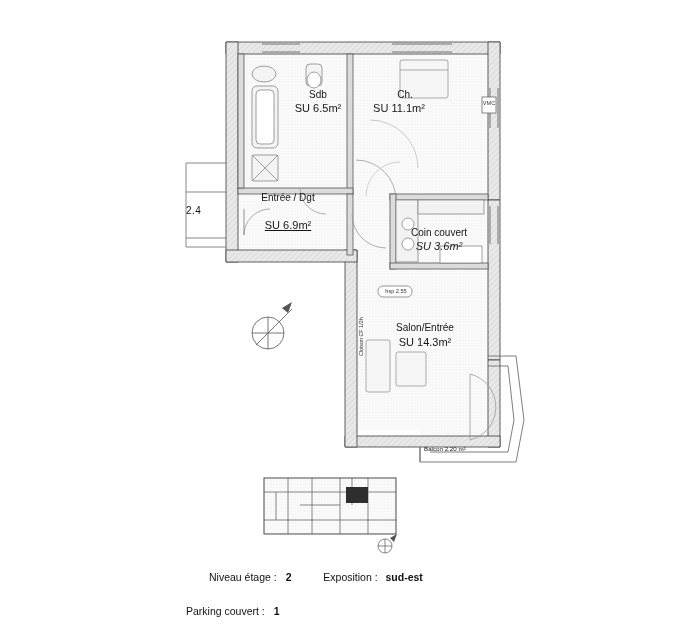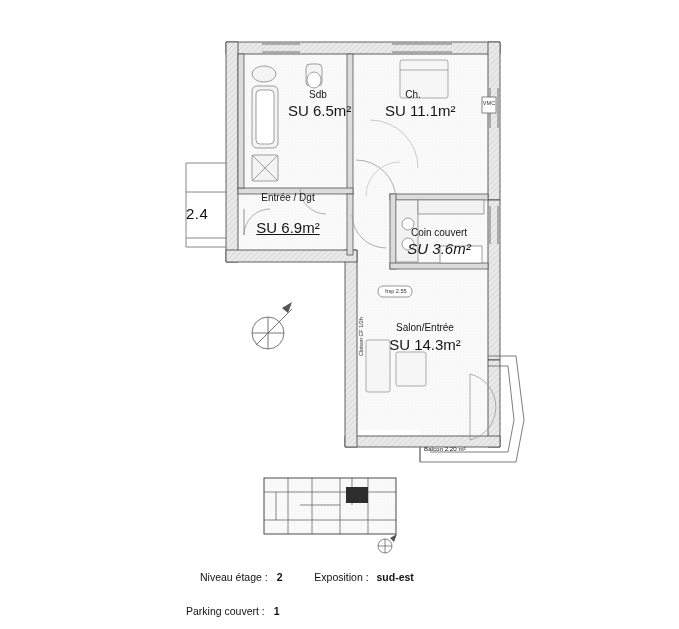--- a/index.html
+++ b/index.html
@@ -22,24 +22,24 @@
   }
   .lbl {
     position: absolute;
     text-align: center;
     line-height: 1.22;
     color: #151515;
     white-space: nowrap;
     -webkit-font-smoothing: antialiased;
   }
   .room-name { font-size: 10px; }
-  .room-area { font-size: 15px; }
+  .room-area { font-size: 11px; }
   .lot-number {
     position: absolute;
-    font-size: 15px;
+    font-size: 10px;
     letter-spacing: 0.5px;
     color: #111;
   }
   .tiny { font-size: 5.6px; color: #333; }
   .vert {
     position: absolute;
     font-size: 5.4px;
     color: #333;
     transform-origin: 0 0;
     transform: rotate(-90deg);
@@ -228,41 +228,41 @@
       <path d="M390,538 l7,-4 l-3,8 z" fill="#555" stroke="none"></path>
     </g>
   </g>
 </svg>
 
 <div class="lot-number" style="left: 186px; top: 205px;">2.4</div>
 
 <div class="lbl room-name" style="left:288px; top:89px; width:60px;">Sdb</div>
 <div class="lbl room-area" style="left:288px; top:102px; width:60px;">SU 6.5m²</div>
 
-<div class="lbl room-name" style="left:378px; top:89px; width:70px;text-align:center;">Ch.</div>
-<div class="lbl room-area" style="left:385px; top:102px; width:70px;">SU 11.1m²</div>
+<div class="lbl room-name" style="left:370px; top:89px; width:70px;text-align:center;">Ch.</div>
+<div class="lbl room-area" style="left:364px; top:102px; width:70px;">SU 11.1m²</div>
 
 <div class="lbl room-name" style="left:233px; top:192px; width:110px;">Entrée / Dgt</div>
 <div class="lbl room-area" style="left:233px; top:219px; width:110px;text-decoration:underline;">SU 6.9m²</div>
 
 <div class="lbl room-name" style="left:393px; top:227px; width:92px;">Coin couvert</div>
 <div class="lbl room-area" style="left:393px; top:240px; width:92px;font-style:italic;">SU 3.6m²</div>
 
 <div class="lbl room-name" style="left:378px; top:322px; width:94px;">Salon/Entrée</div>
 <div class="lbl room-area" style="left:378px; top:336px; width:94px;">SU 14.3m²</div>
 
 <div class="lbl balcon-lbl" style="left:424px; top:445px; width:70px; text-align:left;">Balcon 2.20 m²</div>
 
 <div class="lbl tiny" style="left:381px; top:288px; width:30px;">hsp 2.55</div>
 
 <div class="lbl tiny" style="left:481px; top:100px; width:16px;">VMC</div>
 
 <div class="vert" style="left:358px; top:356px;">Cloison CF 1/2h</div>
 
-<div class="footer-row" style="left:200px; top:571px;">
+<div class="footer-row" style="left:209px; top:571px;">
   <span>Niveau étage :</span>
   <span class="footer-val" style="margin-left:6px;">2</span>
   <span class="sep" style="width:26px;"></span>
   <span>Exposition :</span>
   <span class="footer-val" style="margin-left:5px;">sud-est</span>
 </div>
 
 <div class="footer-row" style="left:186px; top:605px;">
   <span>Parking couvert :</span>
   <span class="footer-val" style="margin-left:6px;">1</span>

